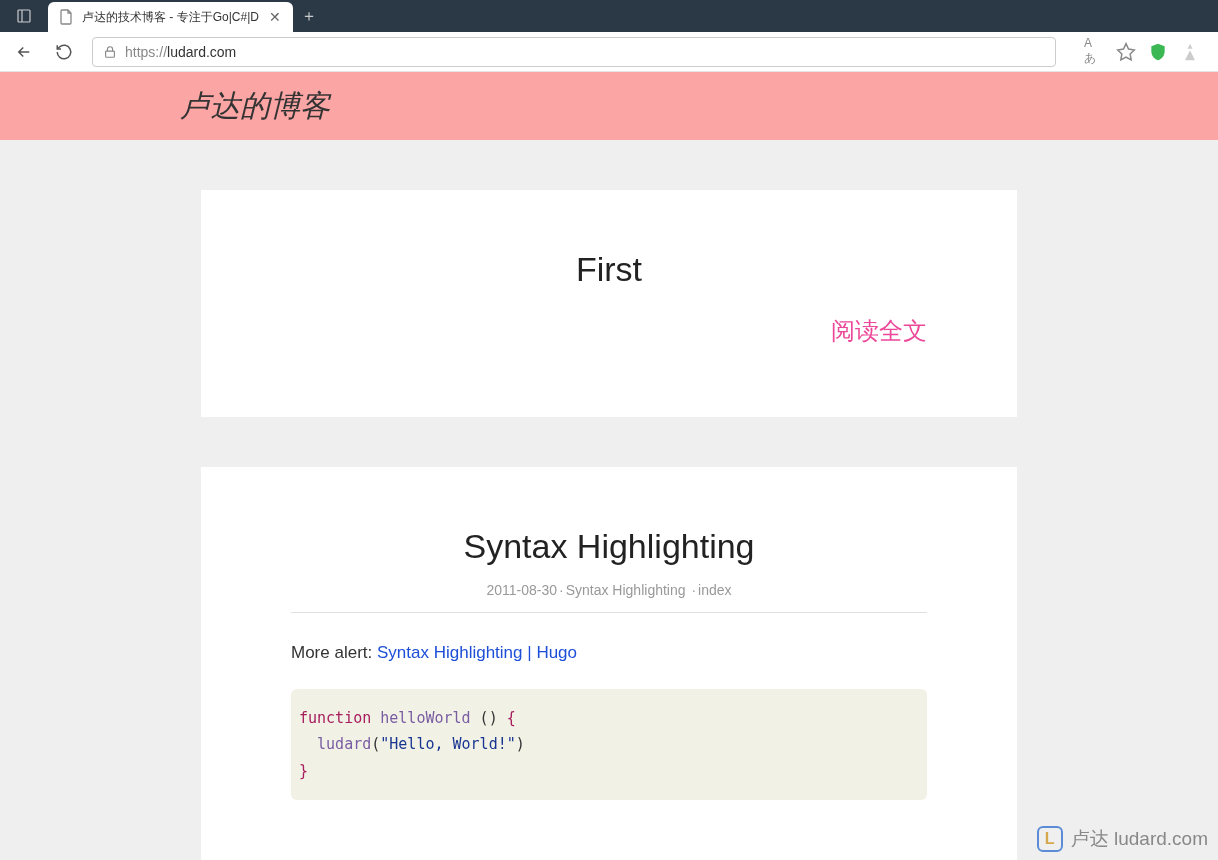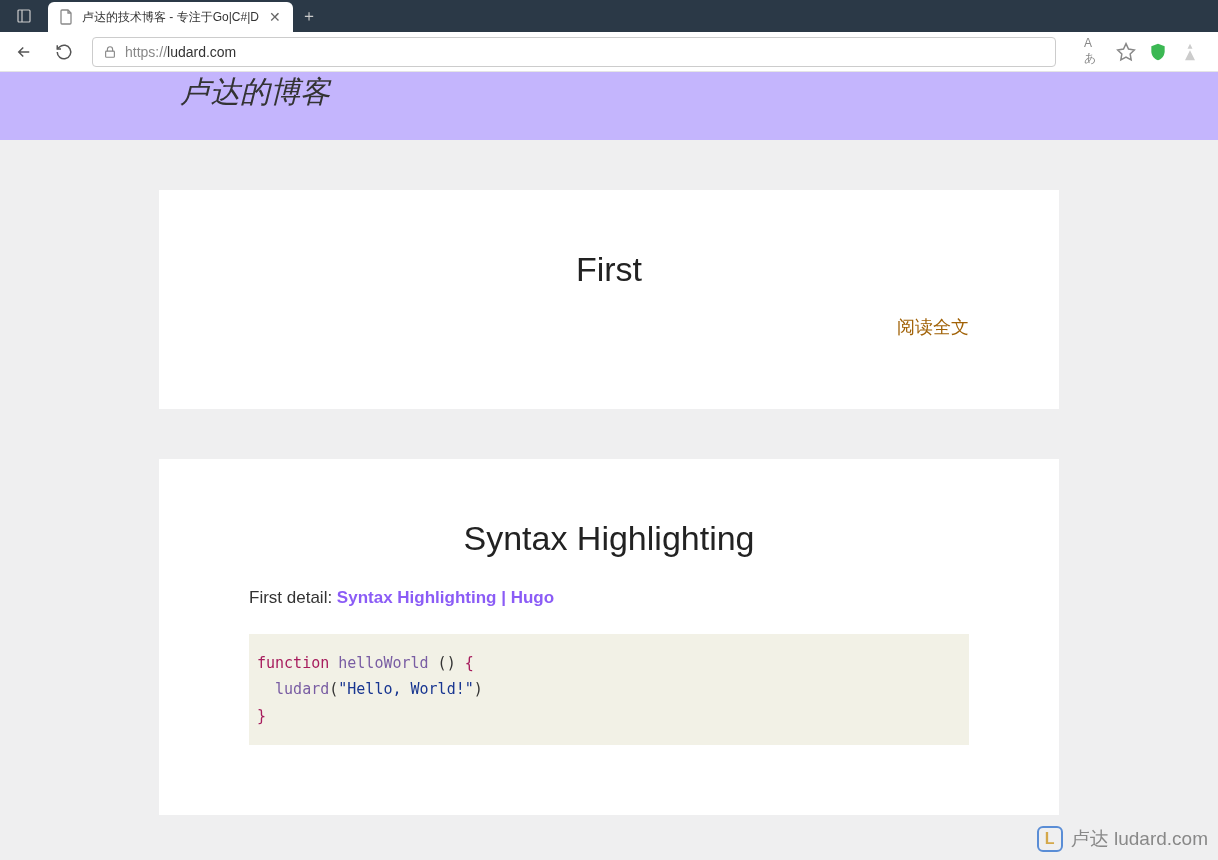--- a/index.html
+++ b/index.html
@@ -20,38 +20,38 @@
     .nav-btn svg { width: 18px; height: 18px; }
     .url-input-wrap { flex: 1; height: 30px; background: #fff; border: 1px solid #ccc; border-radius: 4px; display: flex; align-items: center; padding: 0 10px; gap: 8px; margin: 0 4px; }
     .lock-icon { width: 14px; height: 14px; color: #666; }
     .url-text { font-size: 14px; color: #333; }
     .url-text .domain { color: #333; }
     .url-text .proto { color: #888; }
     .toolbar-right { display: flex; align-items: center; gap: 12px; margin-left: 16px; margin-right: 10px; }
     .toolbar-icon { width: 20px; height: 20px; display: flex; align-items: center; justify-content: center; color: #666; }
     
     
-    .site-header { background: #c4b5fd; height: 68px; display: flex; align-items: flex-start; padding: 0 28px 0 180px; }
+    .site-header { background: #fca5a5; height: 68px; display: flex; align-items: center; padding: 0 28px 0 180px; }
     .site-title { font-family: "KaiTi", "STKaiti", serif; font-size: 30px; color: #333; font-style: italic; }
     .site-nav { margin-left: auto; display: flex; gap: 32px; align-items: center; }
     .nav-item { font-size: 17px; color: #444; text-decoration: none; }
     .nav-item.docs::after { content: " ▾"; font-size: 11px; }
     
     .content-area { padding: 50px 0; display: flex; flex-direction: column; align-items: center; gap: 50px; }
-    .post-card { background: #fff; width: 900px; padding: 60px 90px 70px; }
+    .post-card { background: #fff; width: 816px; padding: 60px 90px 70px; }
     .post-title { font-size: 34px; font-weight: 400; text-align: center; color: #222; margin-bottom: 16px; }
     .post-meta { text-align: center; color: #999; font-size: 14px; padding-bottom: 14px; border-bottom: 1px solid #e0e0e0; }
     .post-meta .sep { margin: 0 2px; }
     .read-more { text-align: right; margin-top: 26px; }
-    .read-more a { color: #a16207; text-decoration: none; font-size: 18px; }
+    .read-more a { color: #ec4899; text-decoration: none; font-size: 24px; }
     
     .post-content { margin-top: 30px; font-size: 17px; color: #333; }
-    .post-content a { color: #8b5cf6; text-decoration: none; font-weight: bold; }
+    .post-content a { color: #1d4ed8; text-decoration: none; }
     
-    .code-block { background: #f2f1e6; padding: 16px 8px; margin-top: 26px; font-family: "Consolas", "Monaco", monospace; font-size: 15px; line-height: 1.75; }
+    .code-block { background: #f2f1e6; padding: 16px 8px; margin-top: 26px; font-family: "Consolas", "Monaco", monospace; font-size: 15px; line-height: 1.75; border-radius: 6px; }
     .kw { color: #a71d5d; }
     .fn { color: #795da3; }
     .paren { color: #333; }
     .str { color: #183691; }
     .brace { color: #a71d5d; }
     
     .watermark { position: fixed; bottom: 8px; right: 10px; display: flex; align-items: center; gap: 8px; font-size: 19px; color: #888; font-family: Arial, sans-serif; }
     .watermark .logo { width: 26px; height: 26px; border-radius: 6px; border: 2px solid #5a8dd6; display: flex; align-items: center; justify-content: center; color: #d4a84b; font-weight: bold; font-size: 16px; }
   </style>
 </head>
@@ -128,22 +128,25 @@
 
   <div class="post-card">
     <h2 class="post-title">First</h2>
     <div class="read-more">
       <a>阅读全文</a>
     </div>
   </div>
 
   <div class="post-card">
     <h2 class="post-title">Syntax Highlighting</h2>
+    <div class="post-meta">
+      <span>2011-08-30</span><span class="sep">·</span><span>Syntax Highlighting</span> <span class="sep">·</span><span>index</span>
+    </div>
     <div class="post-content">
-      <span>First detail: </span><a>Syntax Highlighting | Hugo</a>
+      <span>More alert: </span><a>Syntax Highlighting | Hugo</a>
       <div class="code-block">
 <span class="kw">function</span> <span class="fn">helloWorld</span><span class="paren"> () </span><span class="brace">{</span><br>
 &nbsp;&nbsp;<span class="fn">ludard</span><span class="paren">(</span><span class="str">"Hello, World!"</span><span class="paren">)</span><br>
 <span class="brace">}</span>
       </div>
     </div>
   </div>
 
 </div>
 

